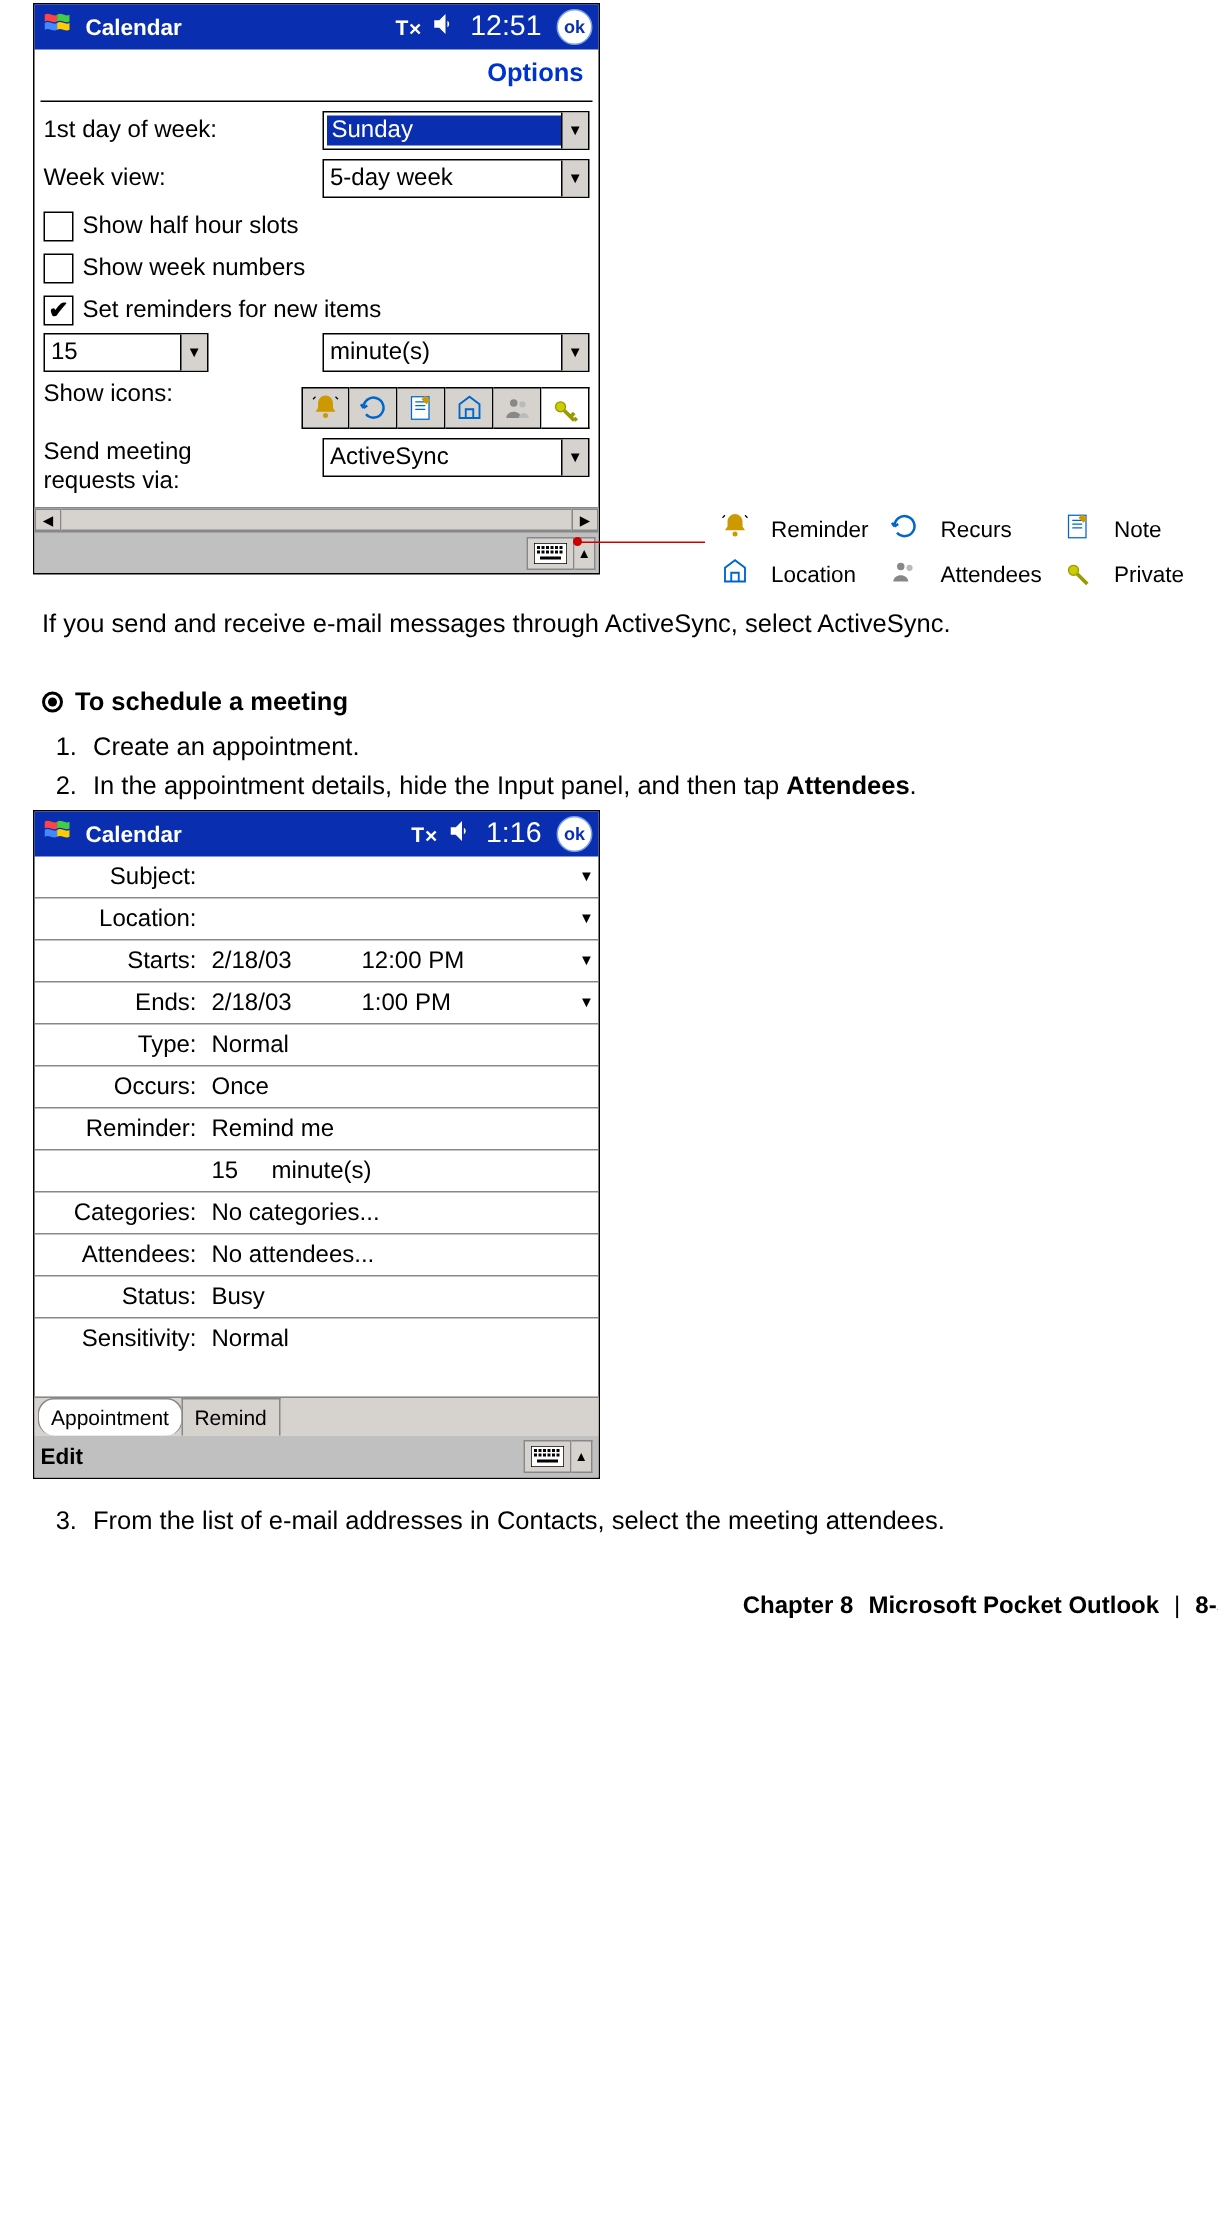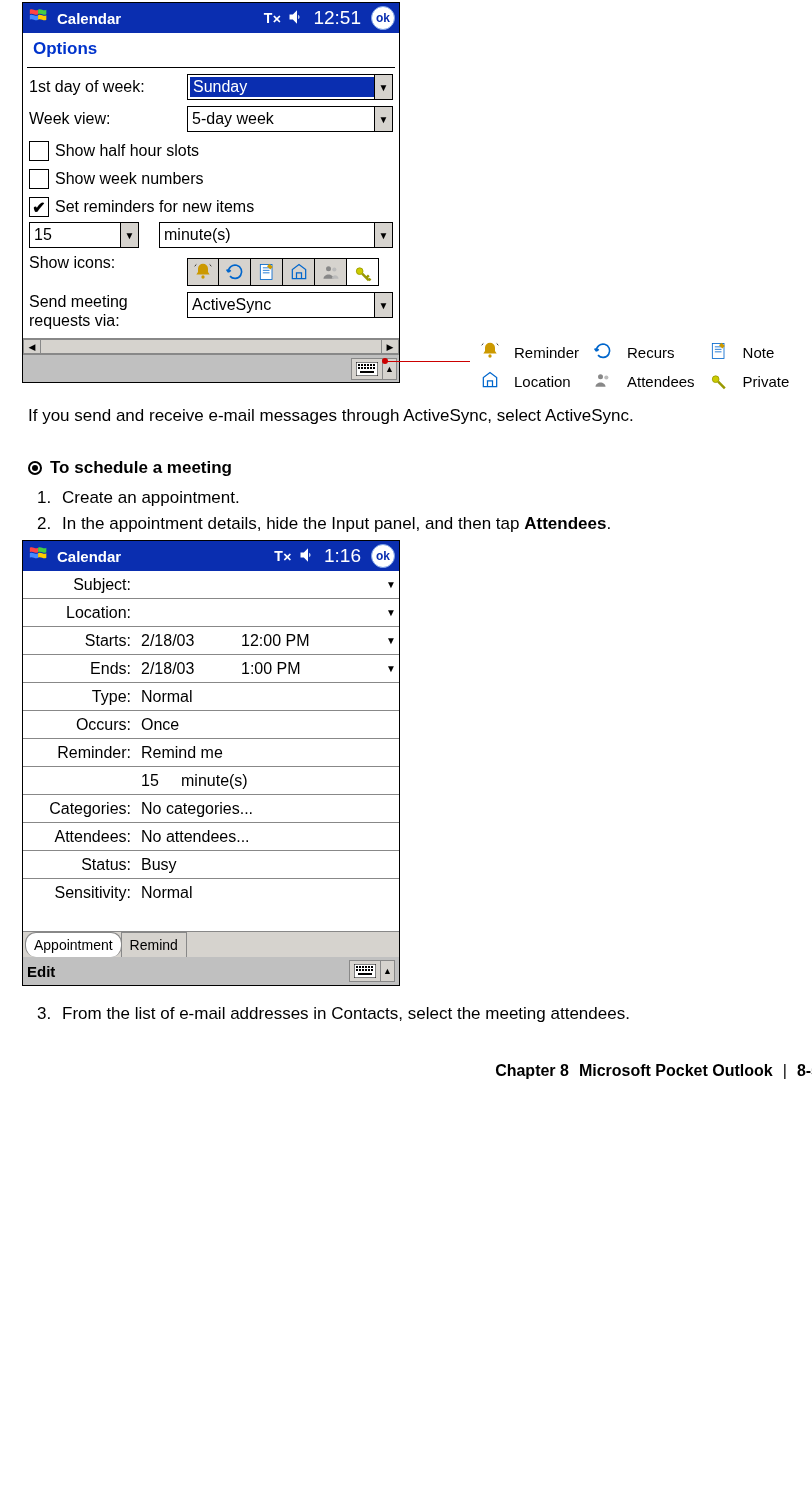--- a/index.html
+++ b/index.html
@@ -51,24 +51,25 @@
   .status-clock { font-weight: normal; font-size: 19px; }
 
   .options-header {
     color: #0033cc;
     font-weight: bold;
     font-family: Tahoma, Arial, sans-serif;
     font-size: 17px;
     padding: 4px 6px 8px 6px;
     border-bottom: 1px solid #000;
     margin: 2px 4px 0 4px;
+    text-align: right;
   }
 
   .form-area { padding: 6px 6px 2px 6px; font-family: Tahoma, Arial, sans-serif; font-size:16px; }
-  .form-row { display:flex; align-items:center; margin-bottom:6px; height:26px; }
+  .form-row { display:flex; align-items:center; margin-bottom:6px; height:26px;gap:28px; }
   .form-label { width: 158px; }
   .dropdown {
     flex:1; height:26px; border:1px solid #000; display:flex; align-items:center;
     background:#fff;
   }
   .dropdown.selected .dd-text{
     background:#0a2eb0; color:#fff; padding:1px 3px; margin-left:2px;
   }
   .dd-text{ flex:1; padding:0 4px;}
   .dd-arrow{

